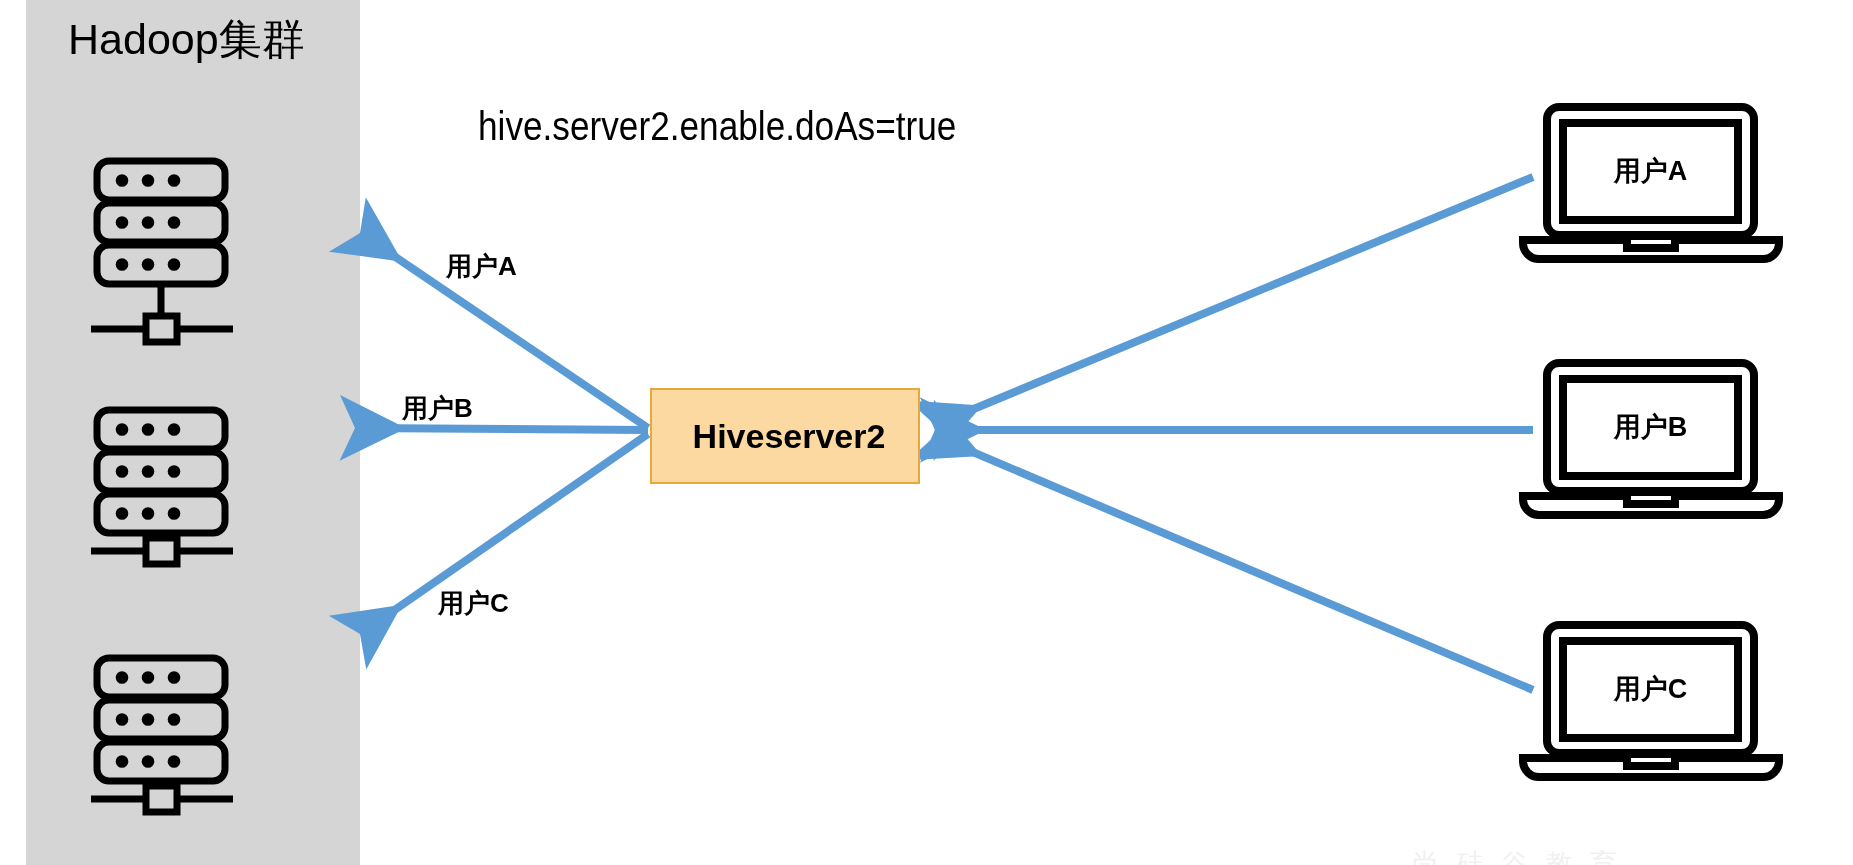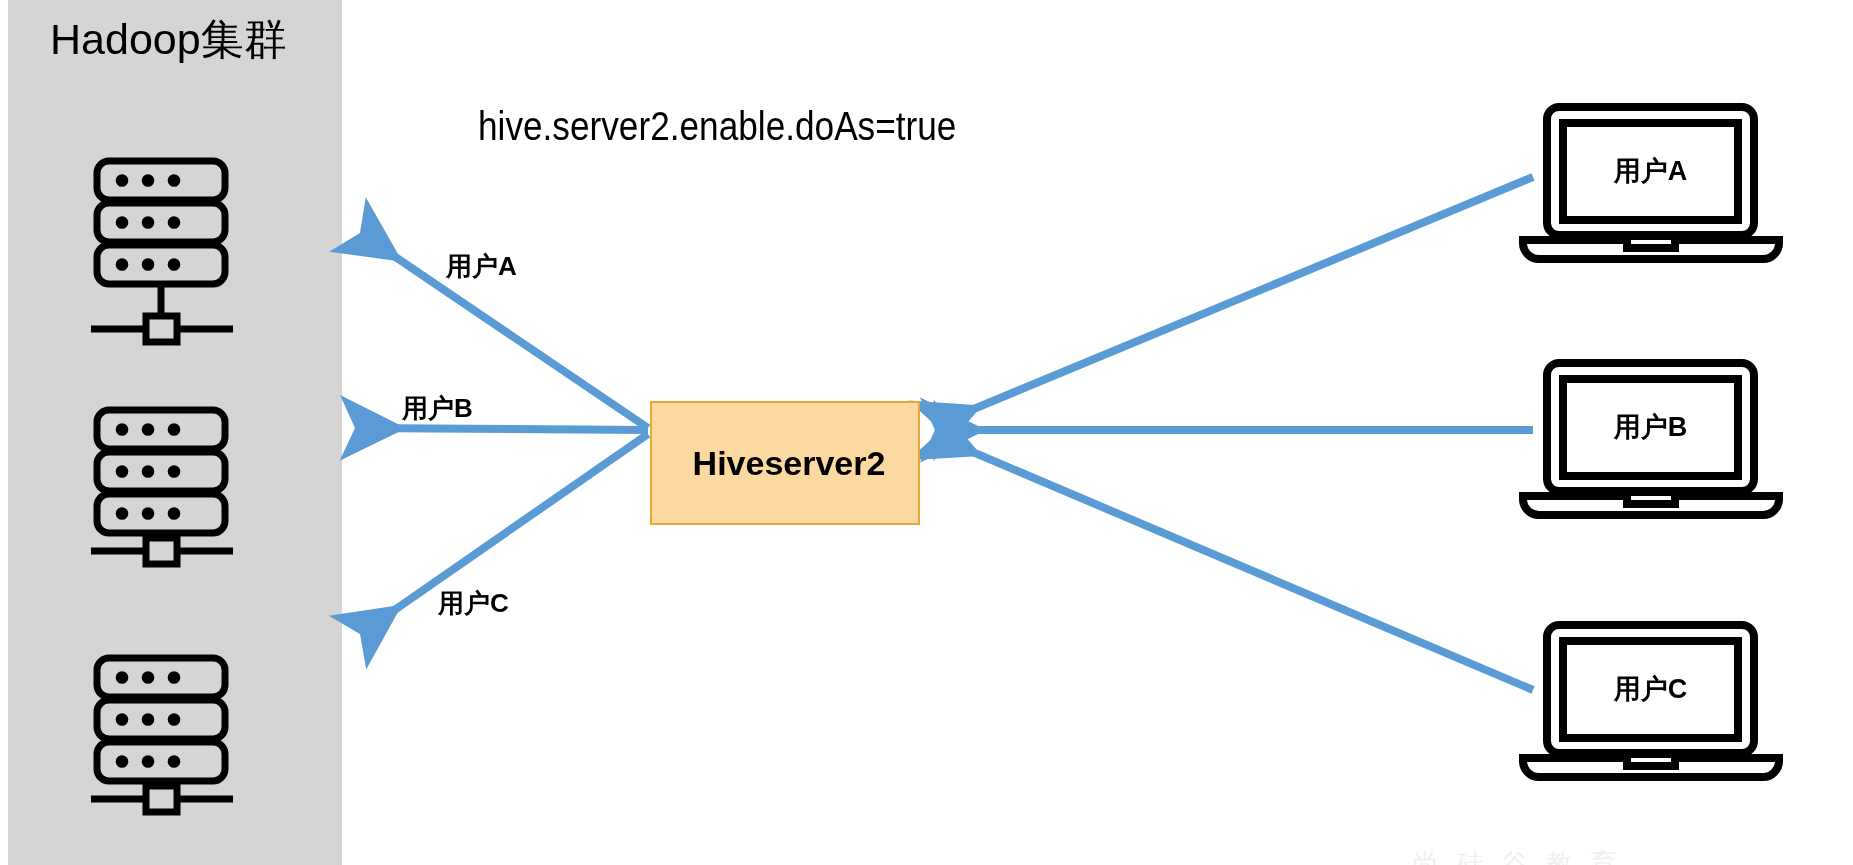--- a/index.html
+++ b/index.html
@@ -21,21 +21,21 @@
     position: absolute;
     left: 0;
     top: 0;
     width: 1853px;
     height: 865px;
   }
 
   
   .cluster-panel {
     position: absolute;
-    left: 8px;
+    left: 26px;
     top: 0px;
     width: 334px;
     height: 865px;
     background: #d5d5d5;
   }
   .cluster-title {
     position: absolute;
     left: 42px;
     top: 14px;
     font-size: 43px;
@@ -75,23 +75,23 @@
     top: 340px;
     font-size: 29px;
     font-weight: bold;
     color: #000000;
     white-space: nowrap;
     font-family: "Liberation Sans", "DejaVu Sans", sans-serif;
   }
   .hs2-box {
     position: absolute;
     left: 650px;
-    top: 401px;
+    top: 388px;
     width: 270px;
-    height: 124px;
+    height: 96px;
     background: #fcd9a0;
     border: 2px solid #e8a838;
     box-sizing: border-box;
     display: flex;
     align-items: center;
     justify-content: center;
     padding-left: 8px;
   }
   .hs2-box-label {
     font-size: 34px;

